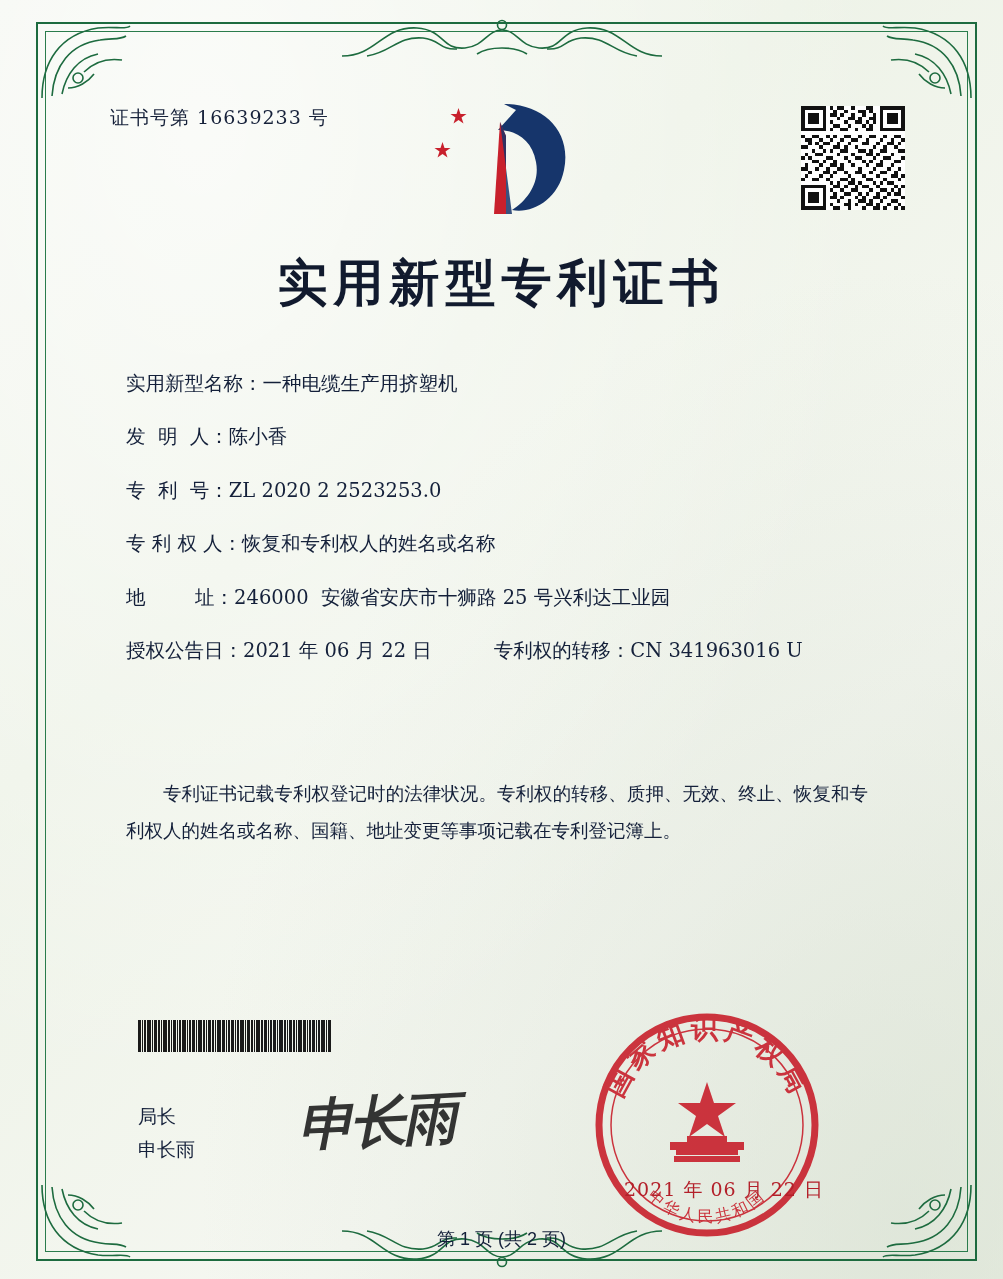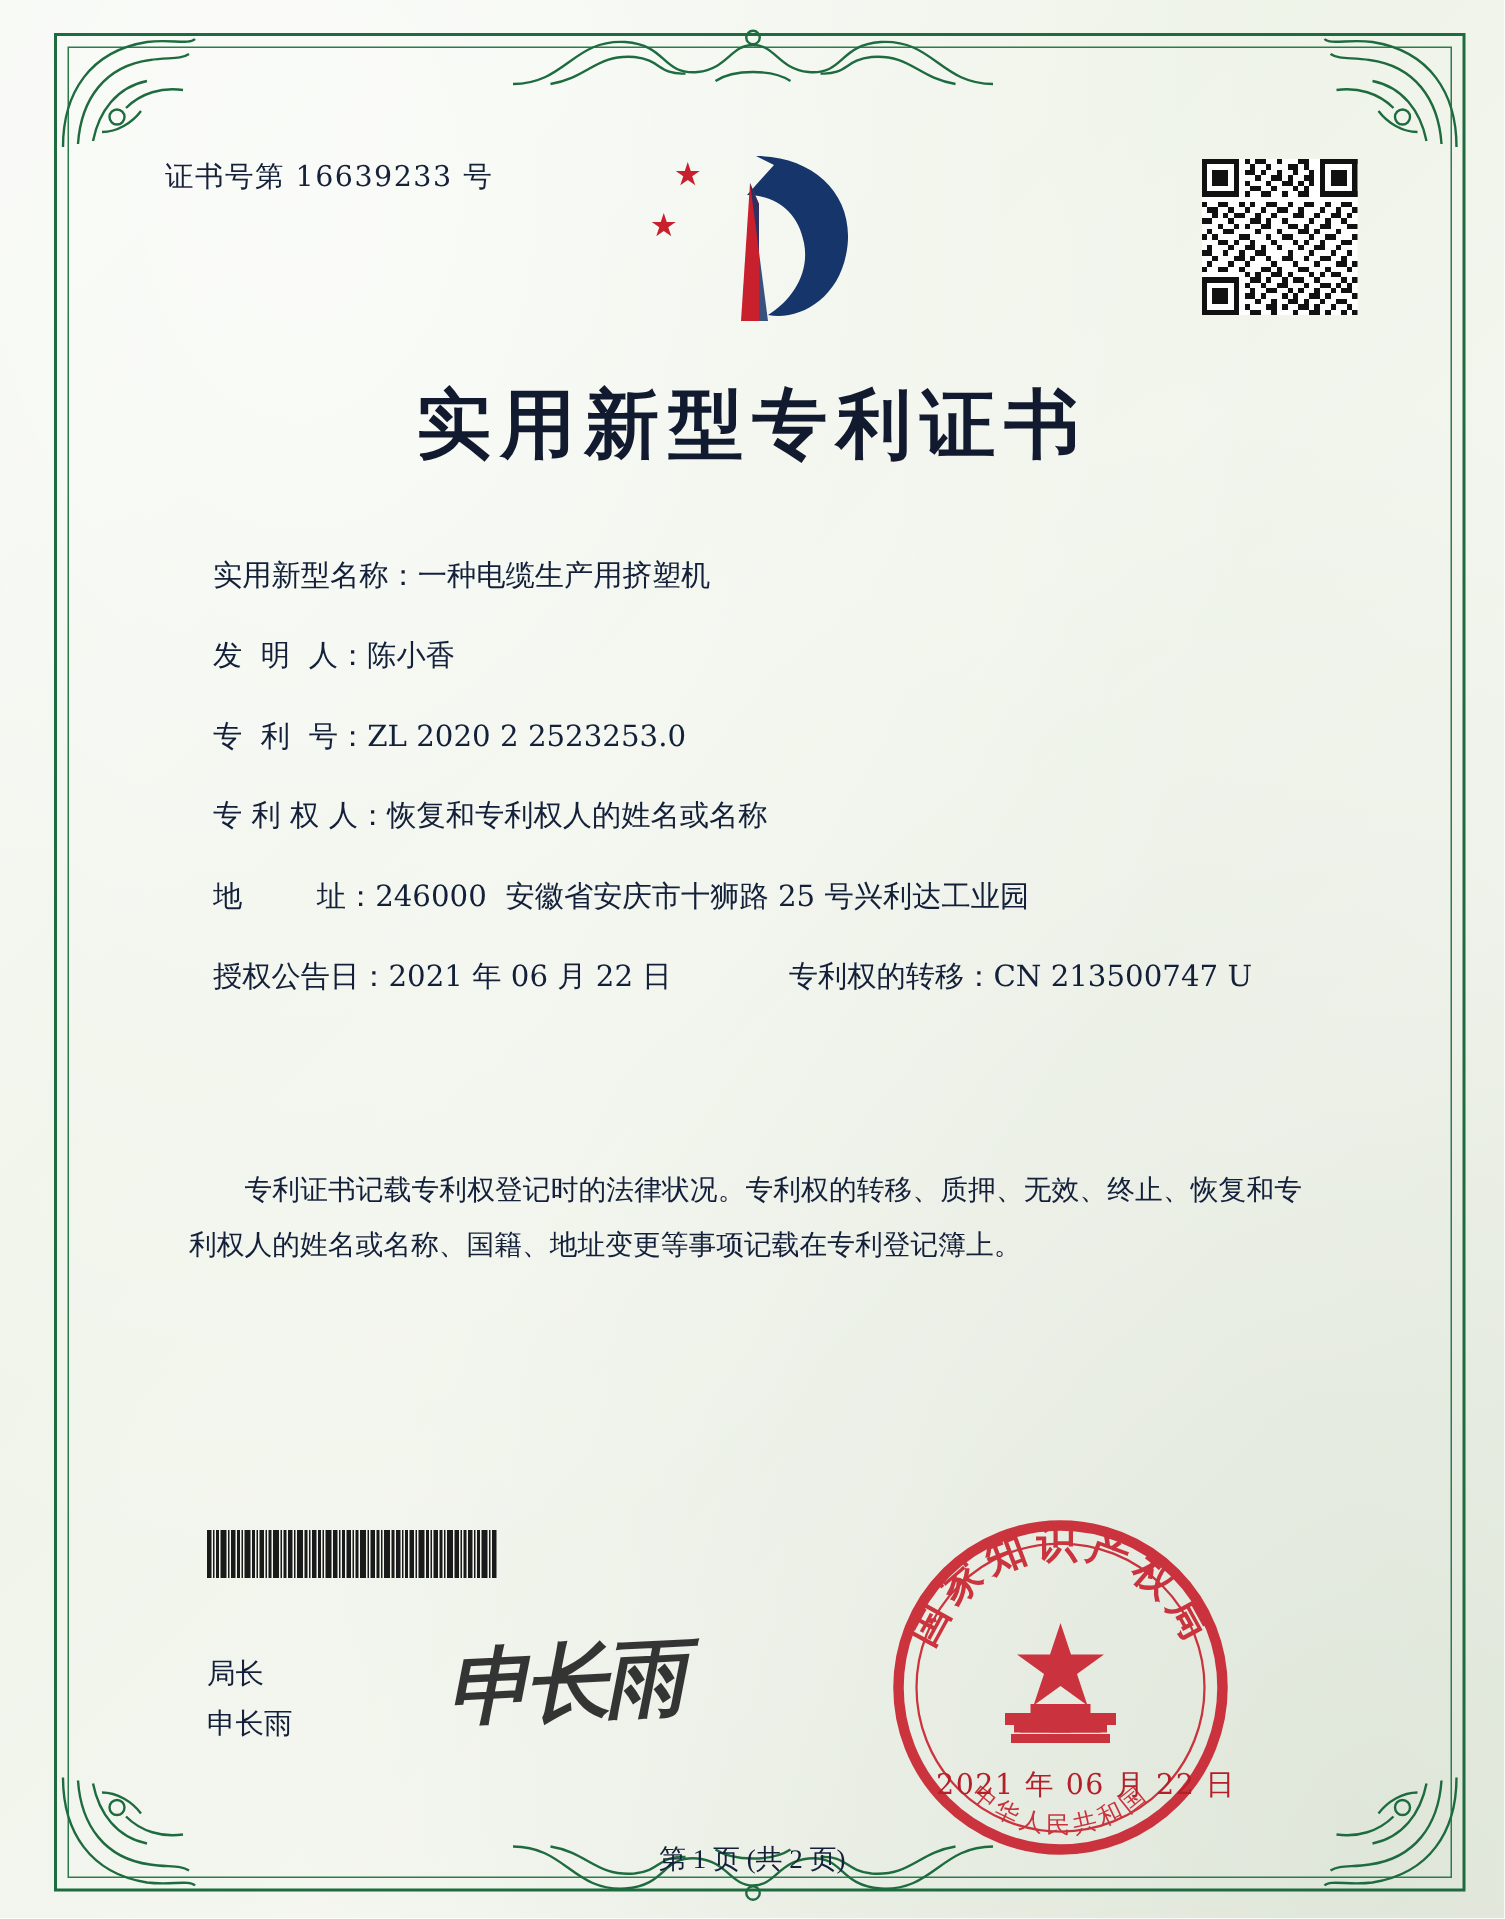--- a/index.html
+++ b/index.html
@@ -135,21 +135,20 @@
   }
   .row {
     display: flex;
     align-items: baseline;
     margin-bottom: 29px;
     line-height: 1.25;
   }
   .row .label {
     white-space: pre;
     flex: 0 0 auto;
-    margin-left: 16px;
   }
   .row .value {
     white-space: pre;
     flex: 0 1 auto;
   }
   .row.two-col { justify-content: flex-start; }
   .row .spacer { width: 62px; flex: 0 0 auto; }
 
   
   .paras {
@@ -229,21 +228,21 @@
 
   
   .footer {
     position: absolute;
     left: 0;
     right: 0;
     bottom: 28px;
     text-align: center;
     font-size: 18px;
     color: #14203a;
-    font-family: Liberation Serif, serif;
+    font-family: Liberation Sans, sans-serif;
   }
 </style>
 </head>
 <body>
 
 <div class="page">
   <div class="paper-tint"></div>
 
   <div class="border-outer"></div>
   <div class="border-inner"></div>
@@ -560,21 +559,21 @@
     </div>
     <div class="row">
       <span class="label">地        址：</span>
       <span class="value">246000  安徽省安庆市十狮路 25 号兴利达工业园</span>
     </div>
     <div class="row two-col">
       <span class="label">授权公告日：</span>
       <span class="value">2021 年 06 月 22 日</span>
       <span class="spacer"></span>
       <span class="label">专利权的转移：</span>
-      <span class="value">CN 213500747 U</span>
+      <span class="value">CN 341963016 U</span>
     </div>
   </div>
 
   <div class="paras">
     <p>专利证书记载专利权登记时的法律状况。专利权的转移、质押、无效、终止、恢复和专利权人的姓名或名称、国籍、地址变更等事项记载在专利登记簿上。</p>
   </div>
 
   <div class="barcode">
     <div class="bar" style="width:3px"></div>
       <div class="bar" style="width:1px"></div>

